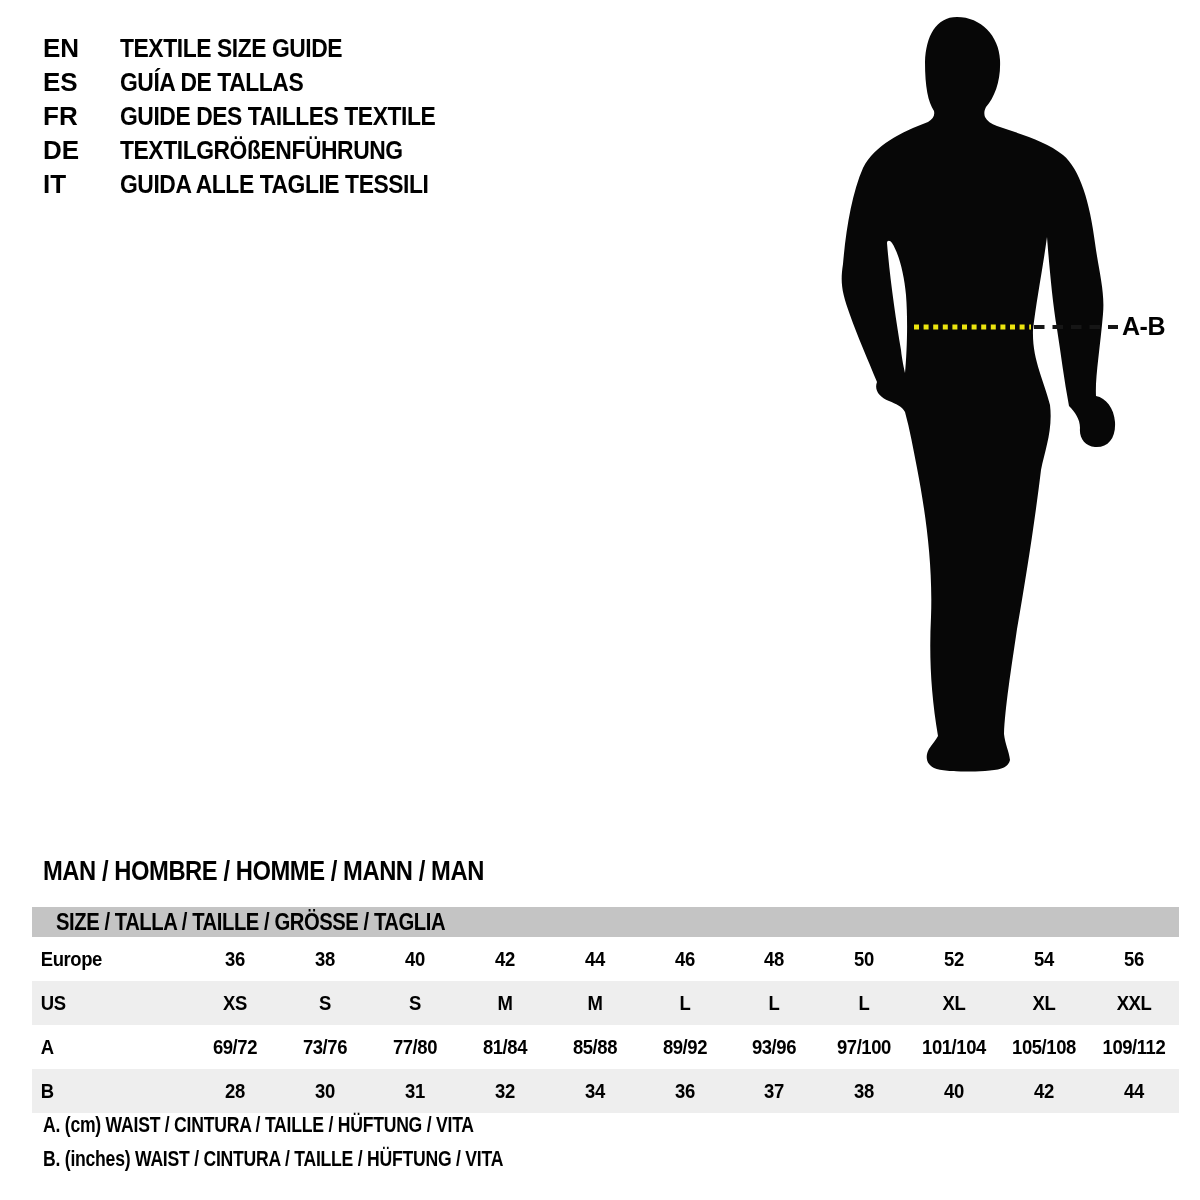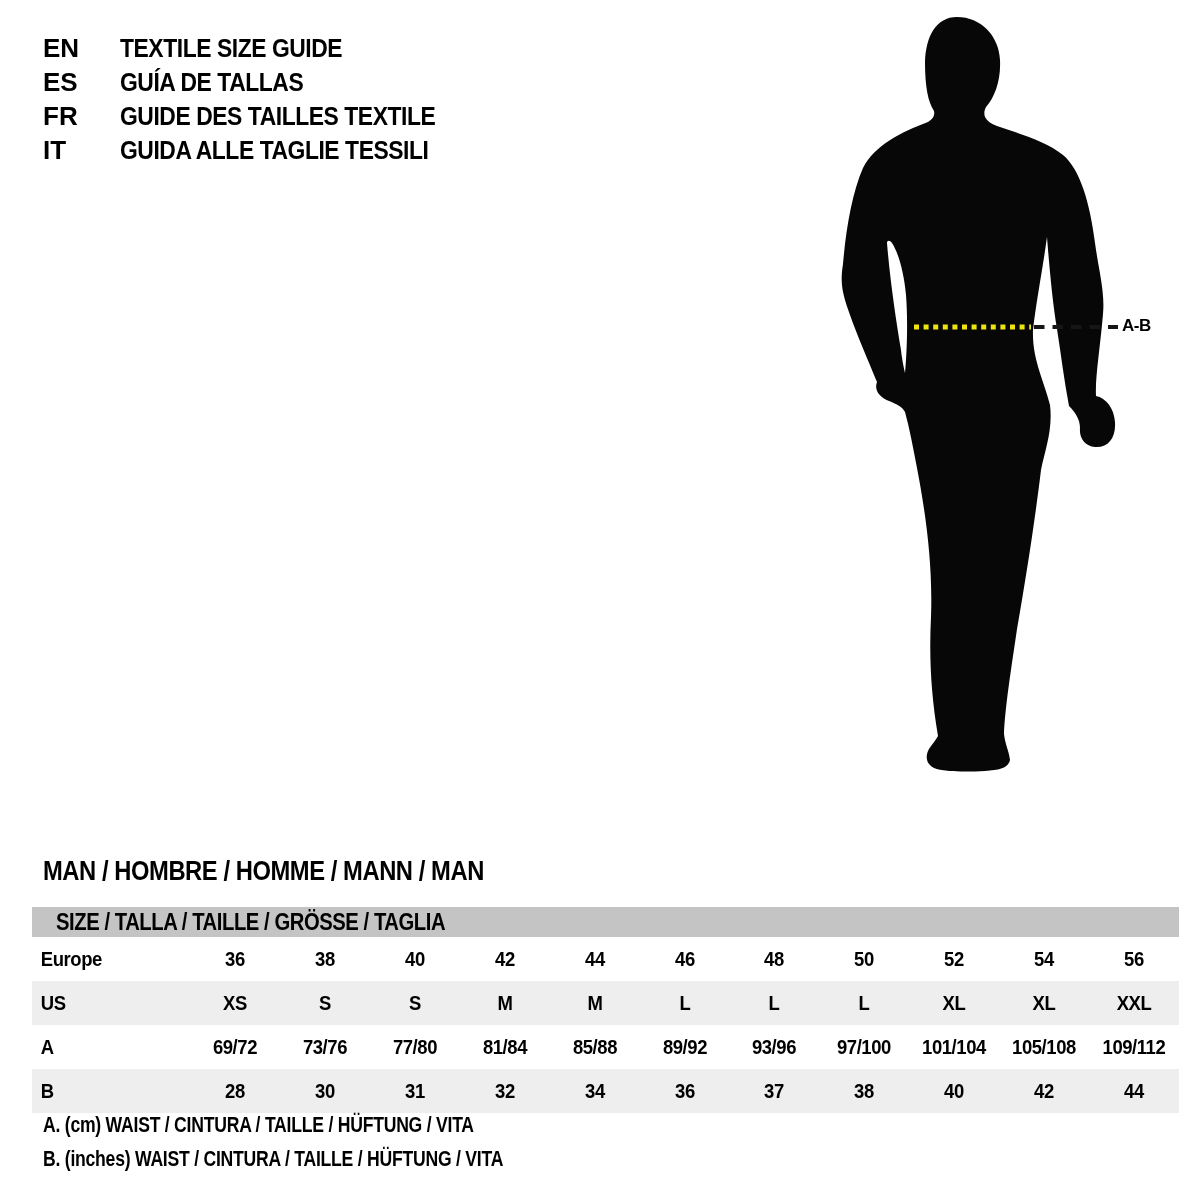--- a/index.html
+++ b/index.html
@@ -11,21 +11,21 @@
   .cxl { display:inline-block; white-space:nowrap; transform:scaleX(0.88); transform-origin:left center; letter-spacing:-0.5px; }
   
   .lang-list { position:absolute; left:43px; top:31px; }
   .lang-row { display:flex; height:34px; align-items:center; font-size:26px; }
   .lang-code { width:77px; }
   
   .category-title { position:absolute; left:43px; top:221px; font-size:27px; line-height:30px; white-space:nowrap; }
   .section-title { position:absolute; left:43px; top:858px; font-size:27px; line-height:26px; white-space:nowrap; }
   
   .fig-svg { position:absolute; left:0; top:0; pointer-events:none; }
-  .ab-label { position:absolute; left:1122px; top:313px; font-size:17px; line-height:26px; letter-spacing:-0.5px; }
+  .ab-label { position:absolute; left:1122px; top:313px; font-size:25px; line-height:26px; letter-spacing:-0.5px; }
   
   .size-table { position:absolute; left:32px; top:907px; width:1147px; font-size:21px; }
   .thead { height:30px; background:#c4c4c4; display:flex; align-items:center; padding-left:24px; box-sizing:border-box; font-size:23px; }
   .trow { height:44px; display:flex; align-items:center; }
   .trow.alt { background:#eeeeee; }
   .tlabel { width:158px; padding-left:10px; box-sizing:border-box; transform:scaleX(0.88); transform-origin:left center; letter-spacing:-0.5px; white-space:nowrap; }
   .tcell { flex:1; text-align:center; transform:scaleX(0.88); letter-spacing:-0.5px; white-space:nowrap; }
   
   .note { position:absolute; left:43px; font-size:22px; line-height:22px; transform:scaleX(0.8); transform-origin:left center; letter-spacing:-0.3px; white-space:nowrap; }
   .note-a { top:1114px; }
@@ -41,20 +41,24 @@
       <span class="lang-code">EN</span>
       <span class="cxl">TEXTILE SIZE GUIDE</span>
     </div>
     <div class="lang-row">
       <span class="lang-code">ES</span>
       <span class="cxl">GUÍA DE TALLAS</span>
     </div>
     <div class="lang-row">
       <span class="lang-code">FR</span>
       <span class="cxl">GUIDE DES TAILLES TEXTILE</span>
+    </div>
+    <div class="lang-row">
+      <span class="lang-code">DE</span>
+      <span class="cxl">TEXTILGRÖßENFÜHRUNG</span>
     </div>
     <div class="lang-row">
       <span class="lang-code">IT</span>
       <span class="cxl">GUIDA ALLE TAGLIE TESSILI</span>
     </div>
   </div>
 
 
   <svg class="fig-svg" width="1200" height="1200" viewBox="0 0 1200 1200" xmlns="http://www.w3.org/2000/svg">
     <path fill-rule="evenodd" d="M 957 17

